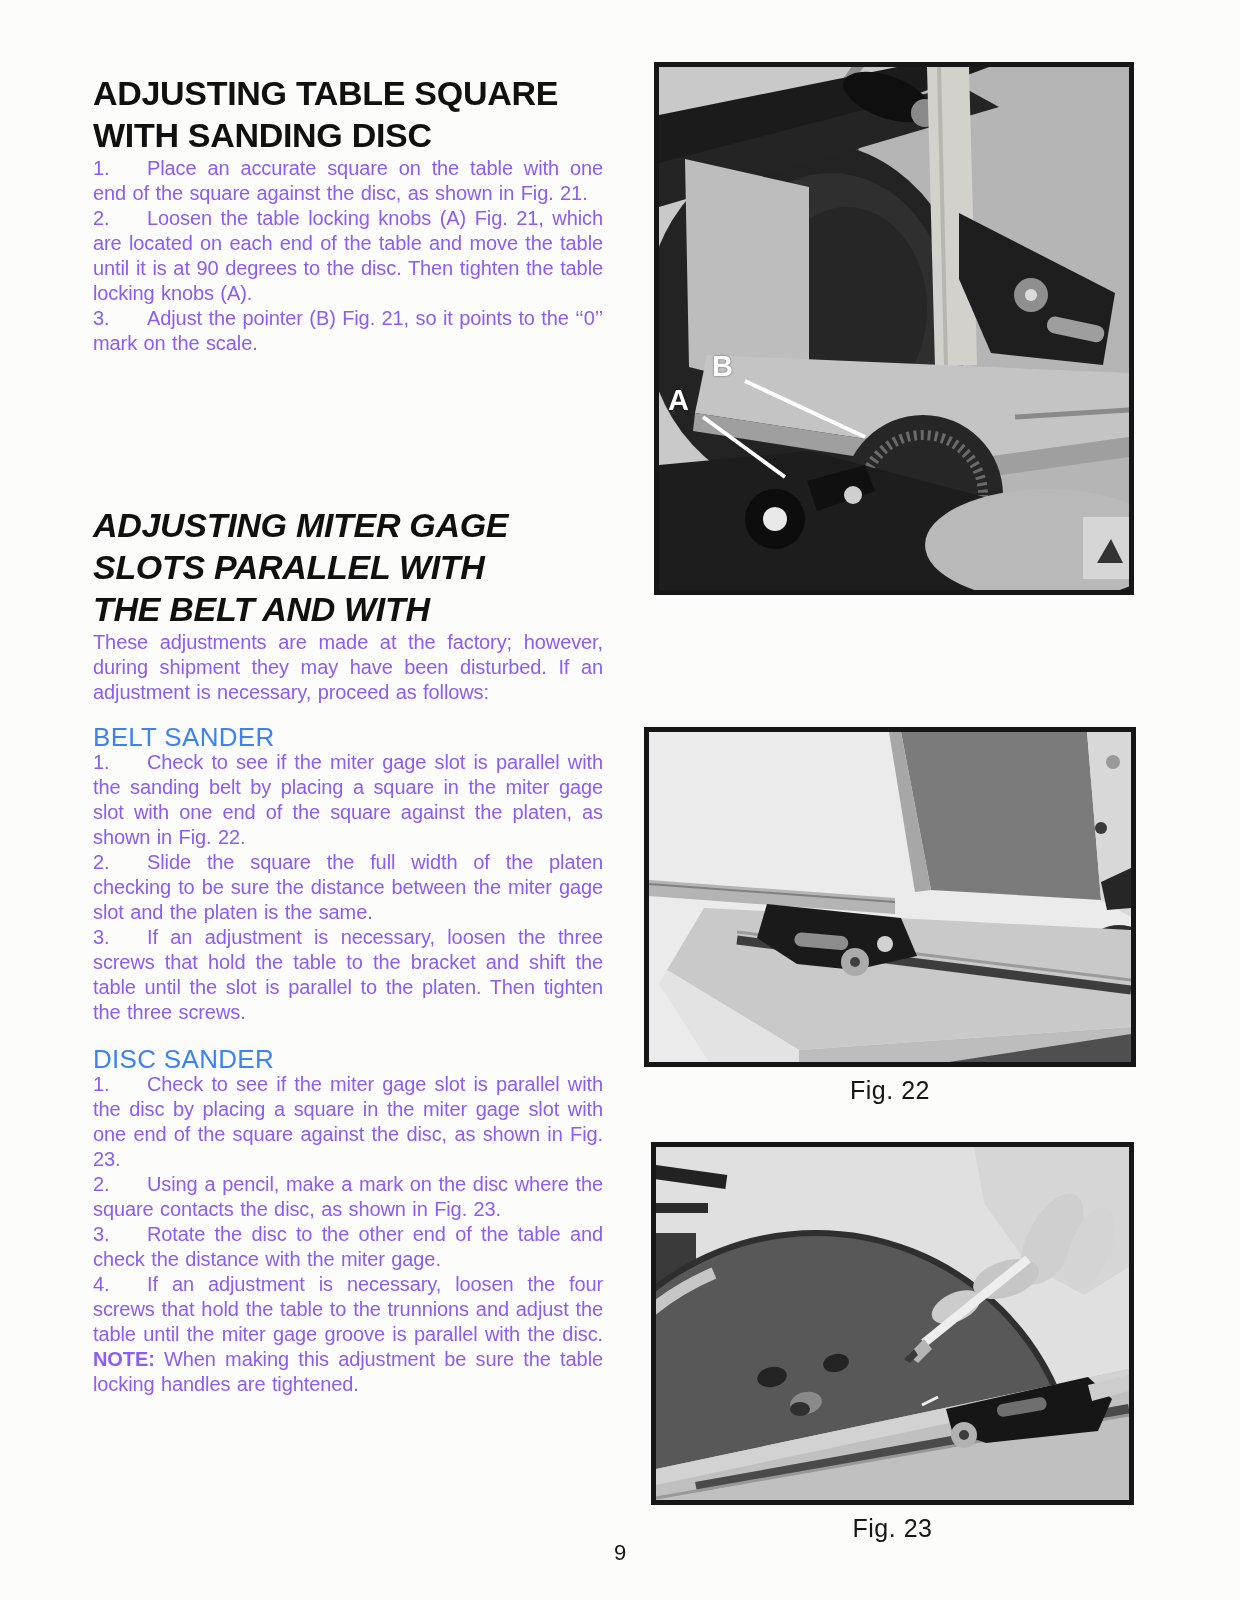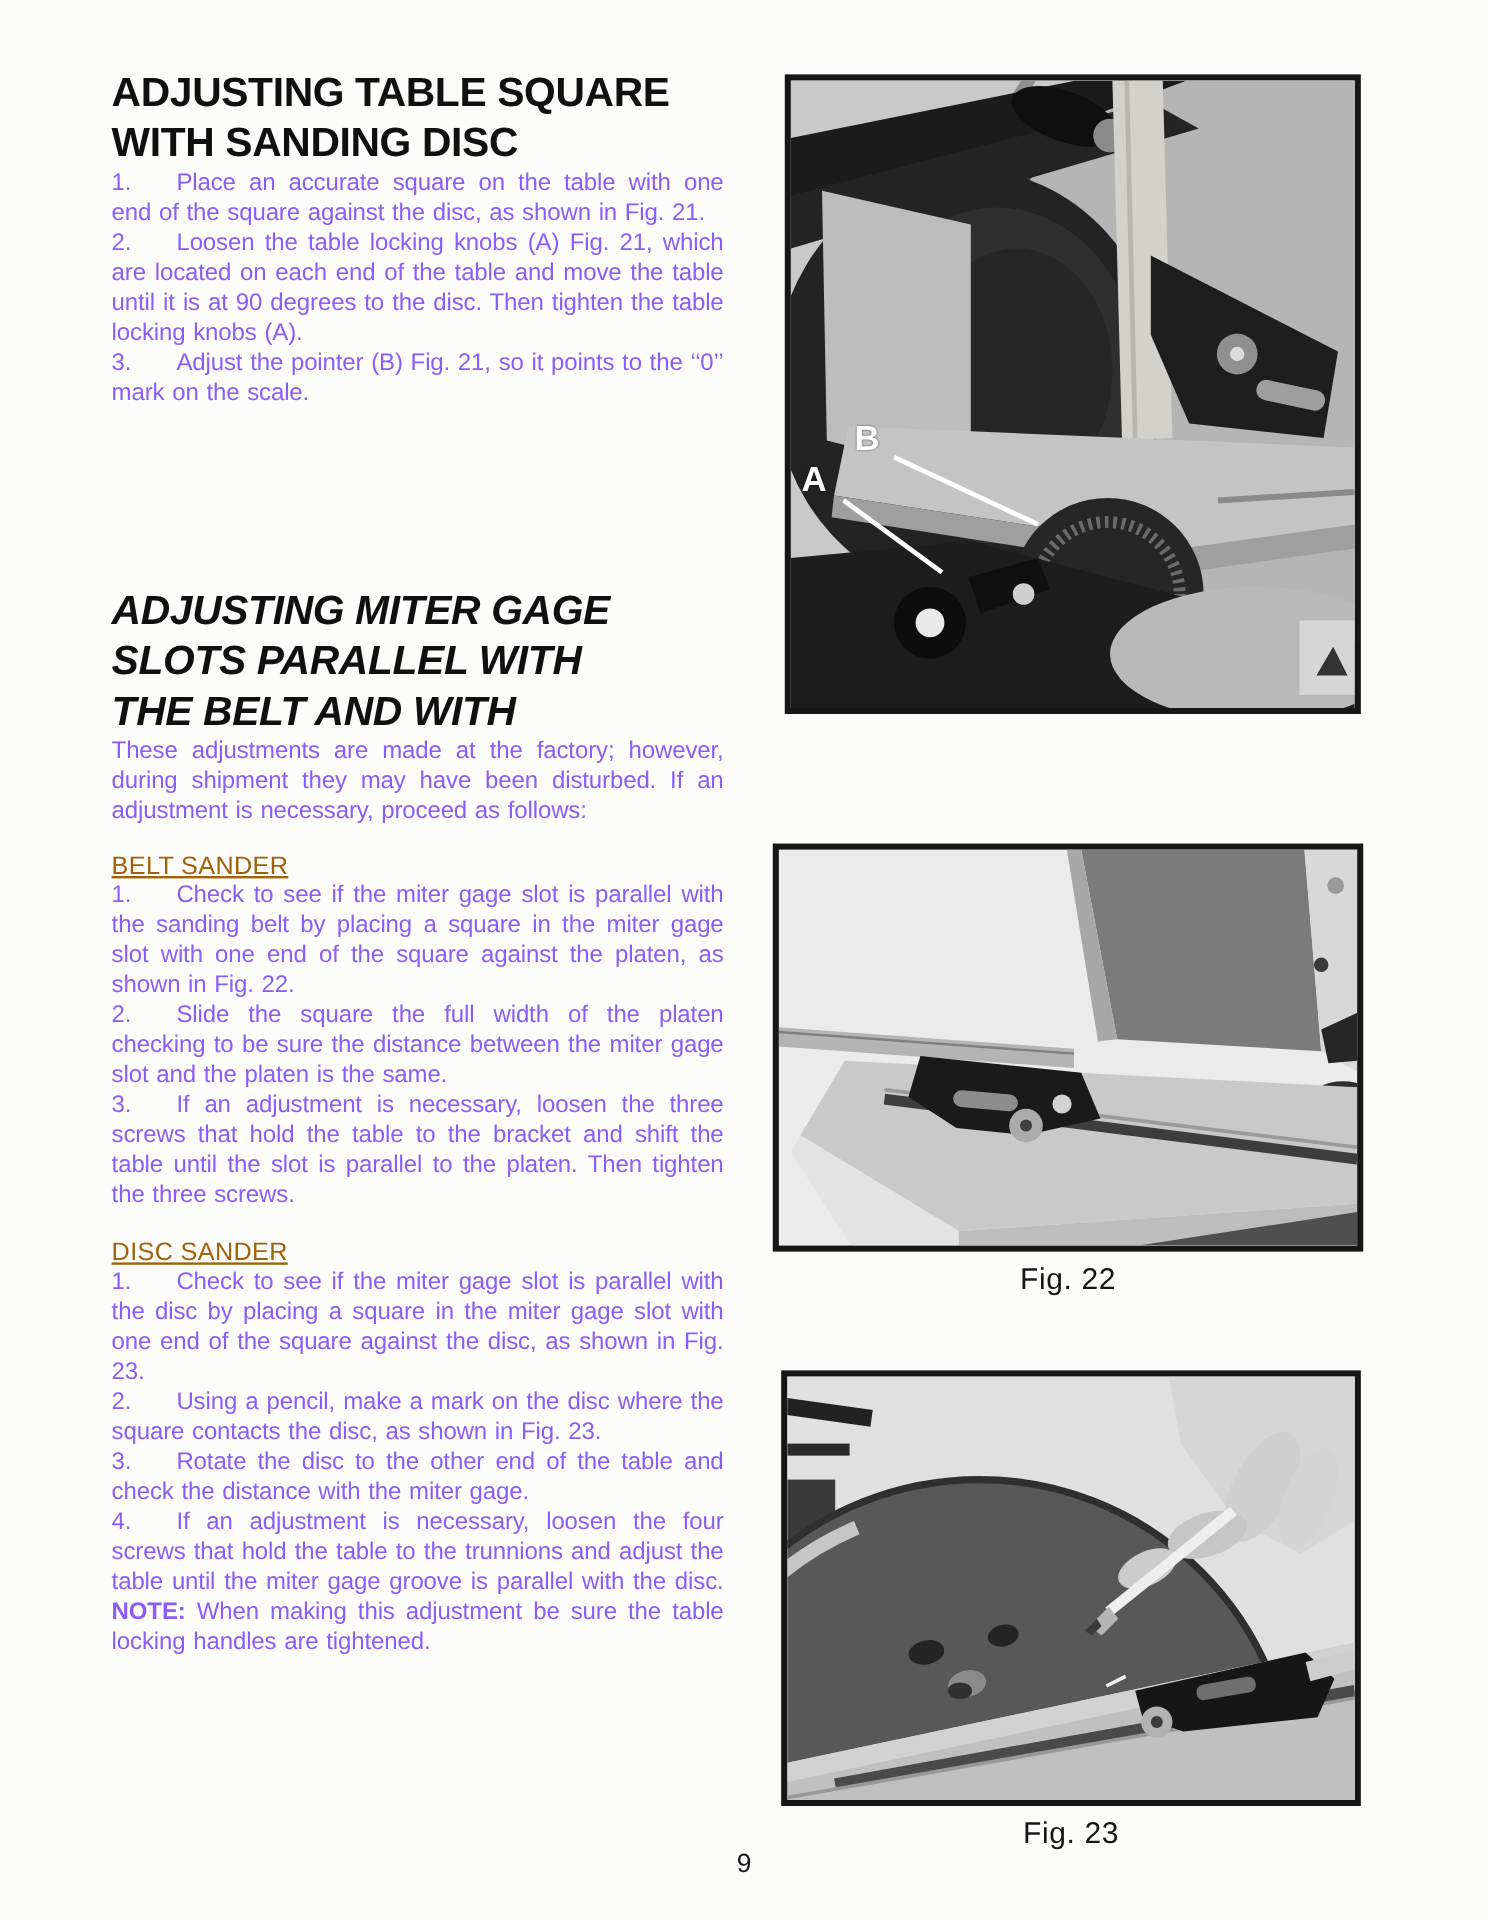--- a/index.html
+++ b/index.html
@@ -6,36 +6,36 @@
   body{
     width:1240px;height:1600px;
     background:#fcfcfb;
     position:relative;
     overflow:hidden;
     font-family:"Liberation Sans","DejaVu Sans",sans-serif;
     color:#151515;
     -webkit-font-smoothing:antialiased;
   }
   .col-left{
-    position:absolute;left:93px;top:0;width:510px;
+    position:absolute;left:93px;top:16px;width:510px;
   }
   .h1{
     margin:0;font-weight:bold;font-size:34px;line-height:42px;
     letter-spacing:-0.3px;white-space:nowrap;color:#101010;
   }
   .h1-block{margin-top:56px;}
   .h2-block{margin-top:148px;font-style:italic;}
   p.step, p.intro{
     margin:0;font-size:20px;line-height:25px;
     text-align:justify;letter-spacing:-0.1px;word-spacing:1px;color:#8b5cf6;
   }
   .num{display:inline-block;width:54px;}
   .subhead{
-    margin:0;font-size:21px;line-height:25px;font-weight:normal;
-    letter-spacing:0.3px;color:#a16207;text-decoration:underline;
+    margin:0;font-size:26px;line-height:25px;font-weight:normal;
+    letter-spacing:0.3px;color:#3b82f6;
   }
   .mt8{margin-top:8px;}  .mt10{margin-top:10px;}
   .mt13{margin-top:13px;} .mt14{margin-top:14px;} .mt16{margin-top:16px;}
   .mt20{margin-top:20px;} .mt22{margin-top:22px;} .mt24{margin-top:24px;}
   .mt9{margin-top:9px;}
 
   figure.fig{position:absolute;margin:0;}
   .photo{
     border:5px solid #161616;
     background:#cfcfcf;
@@ -43,21 +43,21 @@
     box-sizing:border-box;
   }
   .photo svg{display:block;width:100%;height:100%;}
   figcaption{
     text-align:center;
     font-size:25px;line-height:28px;
     letter-spacing:0.5px;
     margin-top:9px;color:#161616;
   }
   #fig21{left:654px;top:62px;} #fig21 .photo{width:480px;height:533px;}
-  #fig22{left:644px;top:703px;} #fig22 .photo{width:492px;height:340px;}
+  #fig22{left:644px;top:727px;} #fig22 .photo{width:492px;height:340px;}
   #fig23{left:651px;top:1142px;} #fig23 .photo{width:483px;height:363px;}
   .fig-label{
     position:absolute;color:#ffffff;font-weight:bold;
     font-size:29px;line-height:29px;letter-spacing:1px;
     text-shadow:0 0 2px rgba(0,0,0,0.6);
   }
   #label-b{left:58px;top:290px;}
   #label-a{left:14px;top:324px;}
   .pagenum{
     position:absolute;left:580px;top:1540px;width:80px;

